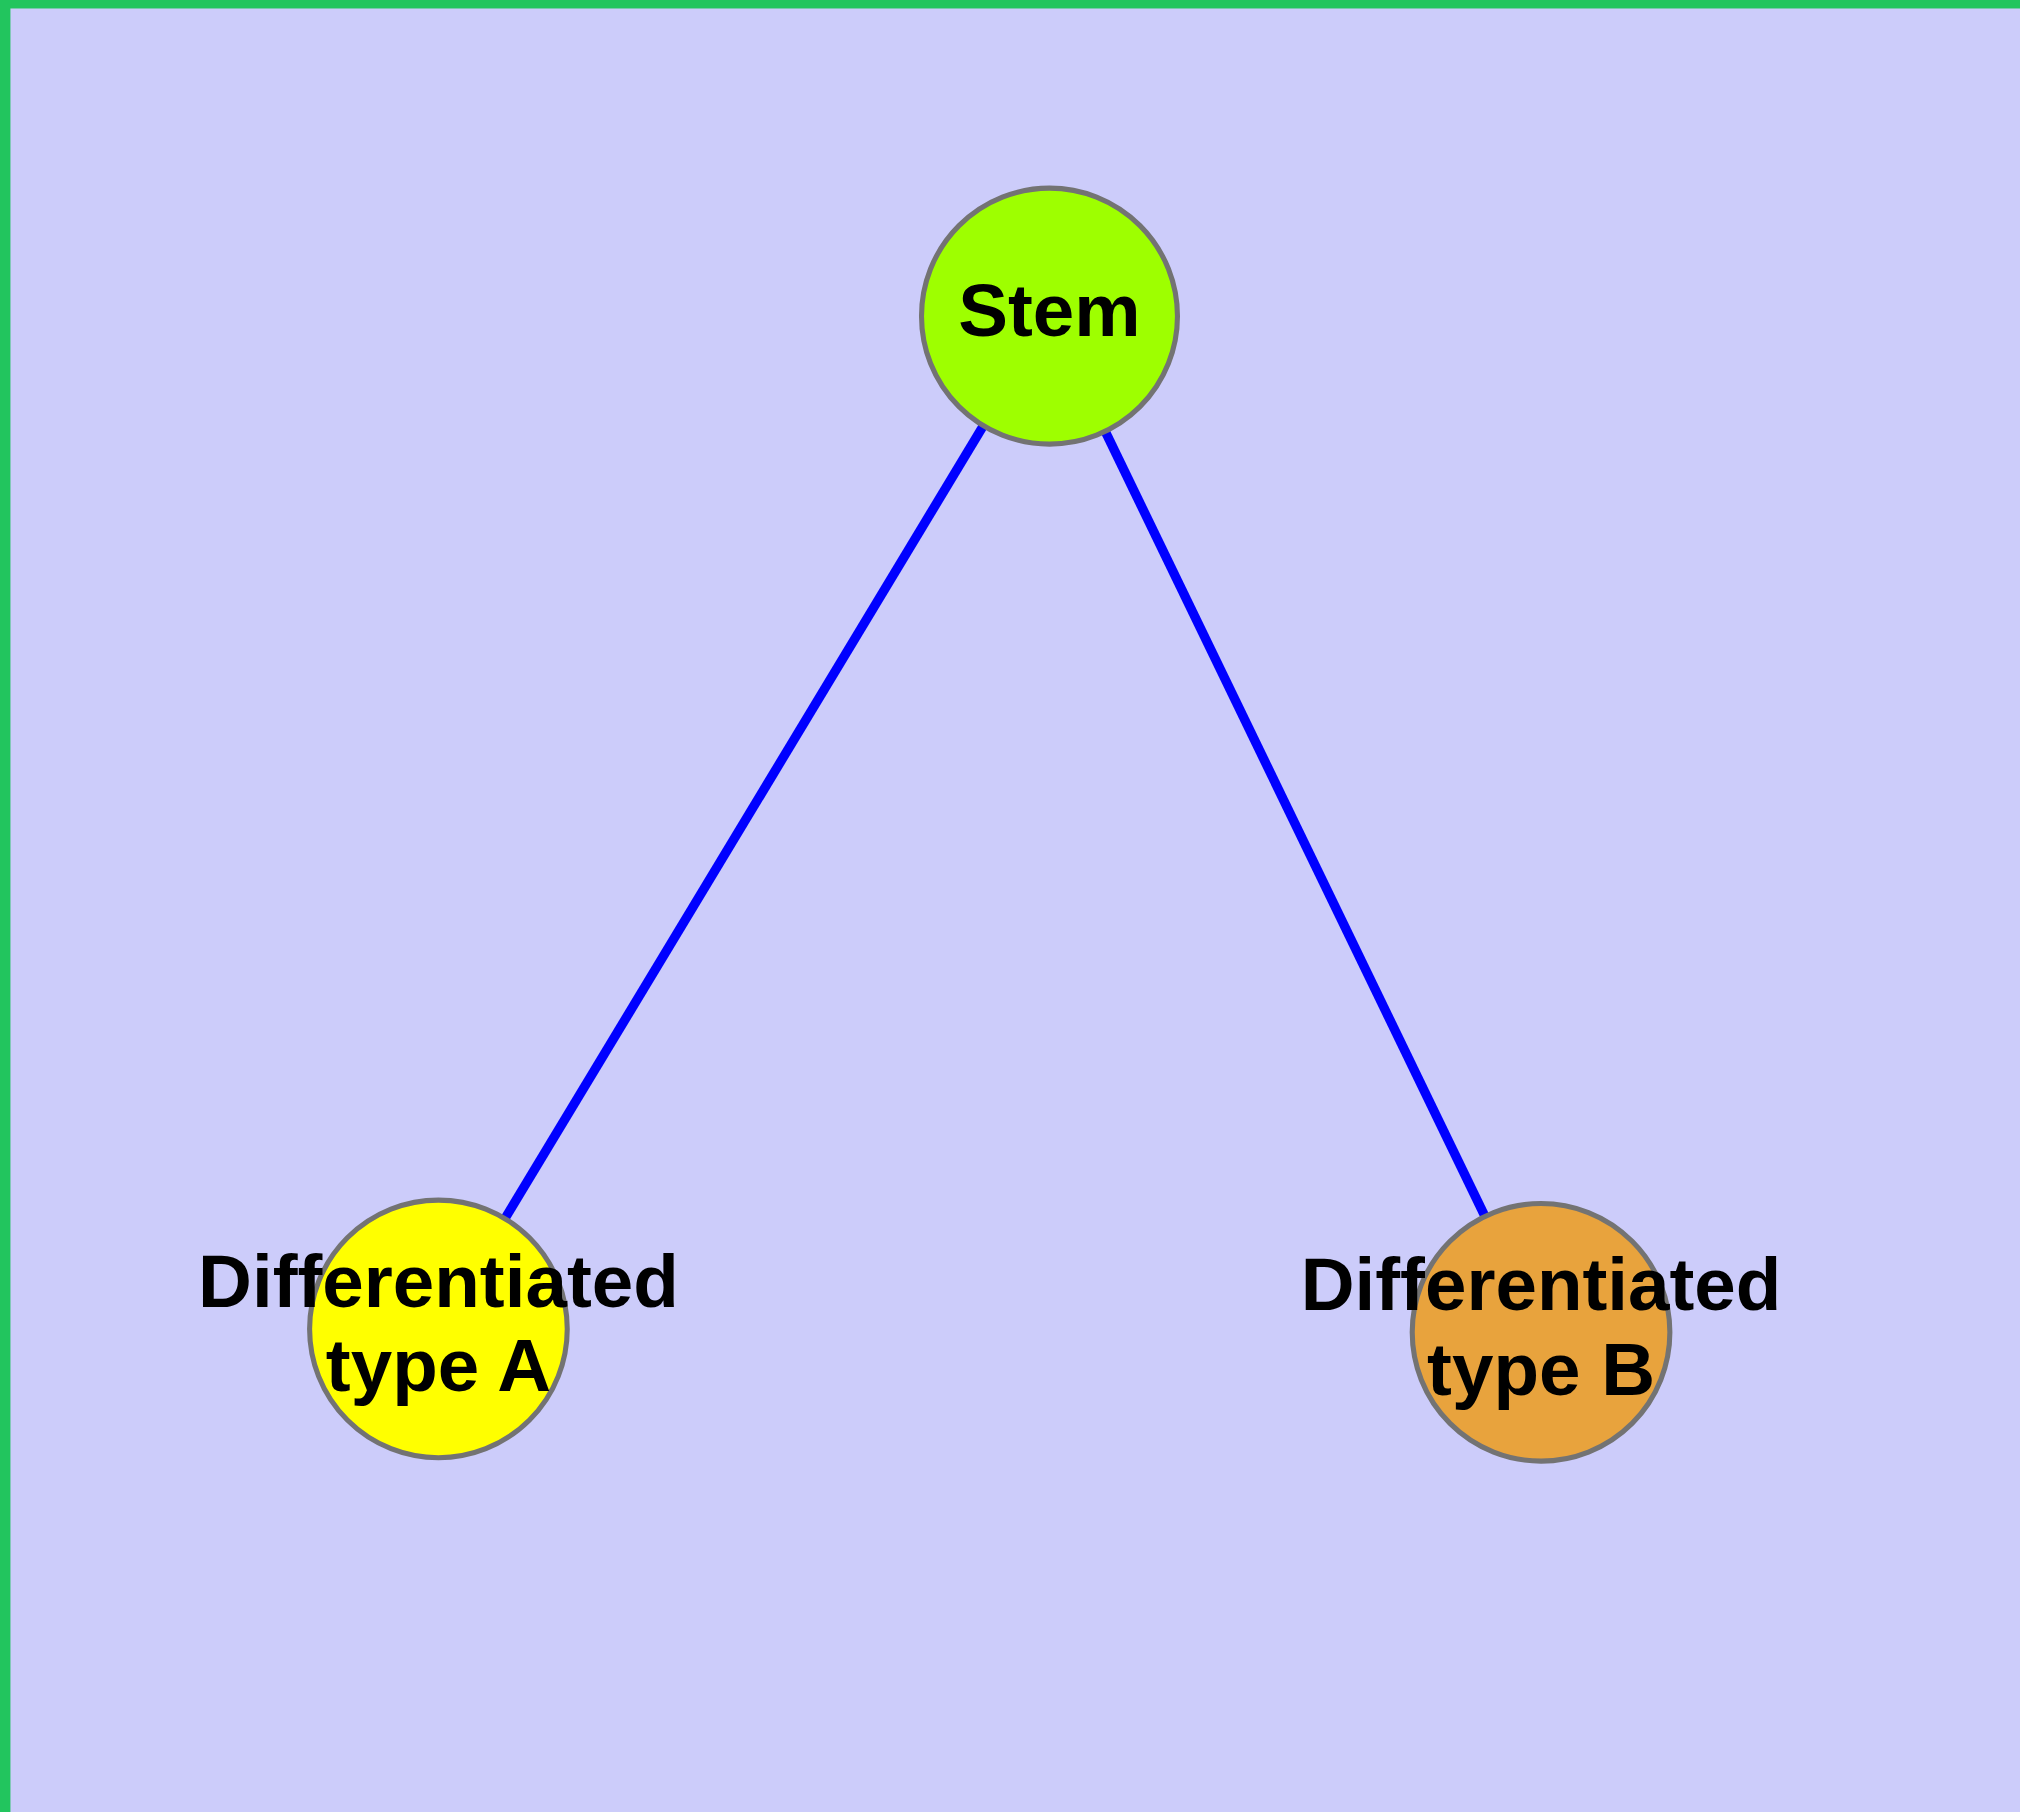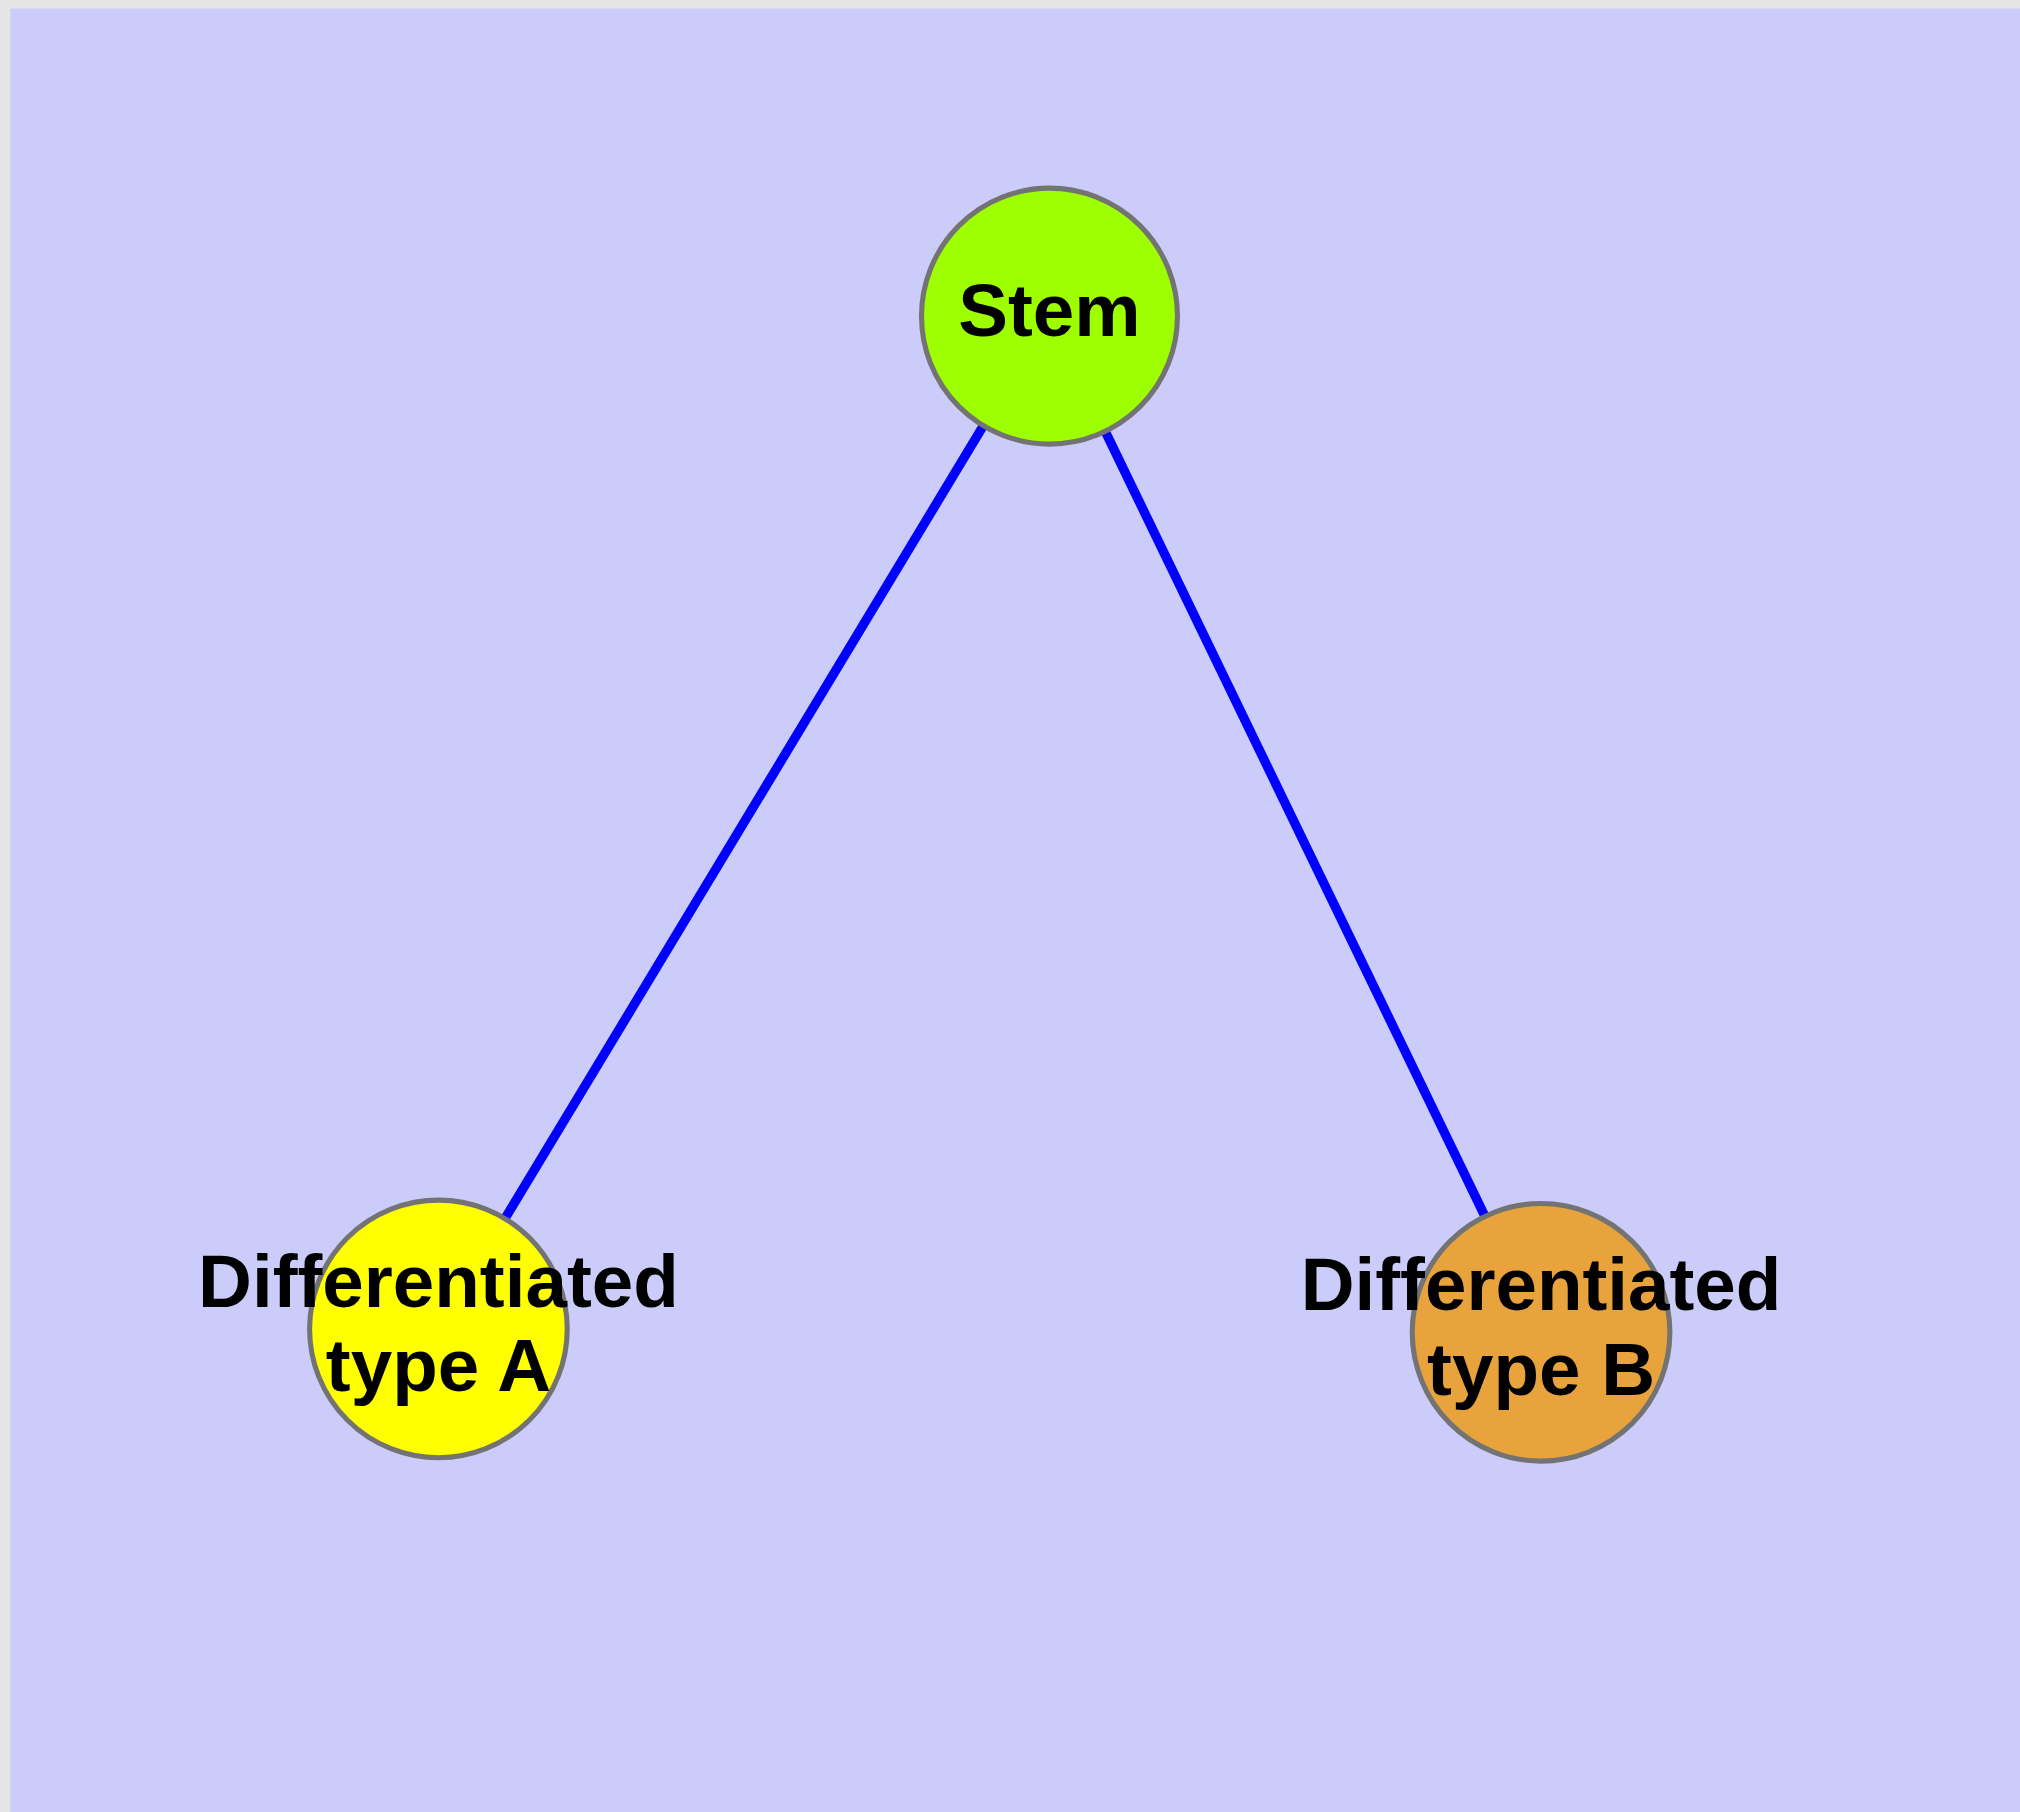--- a/index.html
+++ b/index.html
@@ -33,21 +33,21 @@
     font-weight: bold;
     fill: #000000;
     text-anchor: middle;
     dominant-baseline: middle;
     paint-order: normal;
   }
 </style>
 </head>
 <body style="background: rgb(255, 255, 255);">
 
-<div id="graph-canvas" style="width: 2021px; height: 1812px; background: #e5e5e5;">
+<div id="graph-canvas" style="width: 2021px; height: 1812px; background: #22c55e;">
   <svg id="graph-svg" viewBox="0 0 2384 2138" xmlns="http://www.w3.org/2000/svg" style="width: 2021px; height: 1812px;">
 
     <rect id="plot-background" x="12" y="10" width="2372" height="2128" fill="#ccccfa"></rect>
 
     <g id="edge-layer">
         <line x1="1238" y1="373" x2="517" y2="1568" stroke="#0000ff" stroke-width="11" stroke-linecap="butt"></line>
         <line x1="1238" y1="373" x2="1818" y2="1572" stroke="#0000ff" stroke-width="11" stroke-linecap="butt"></line>
       </g>
     <g id="node-layer">
         <circle cx="1238" cy="373" r="151" fill="#9eff00" stroke="#737373" stroke-width="6"></circle>

